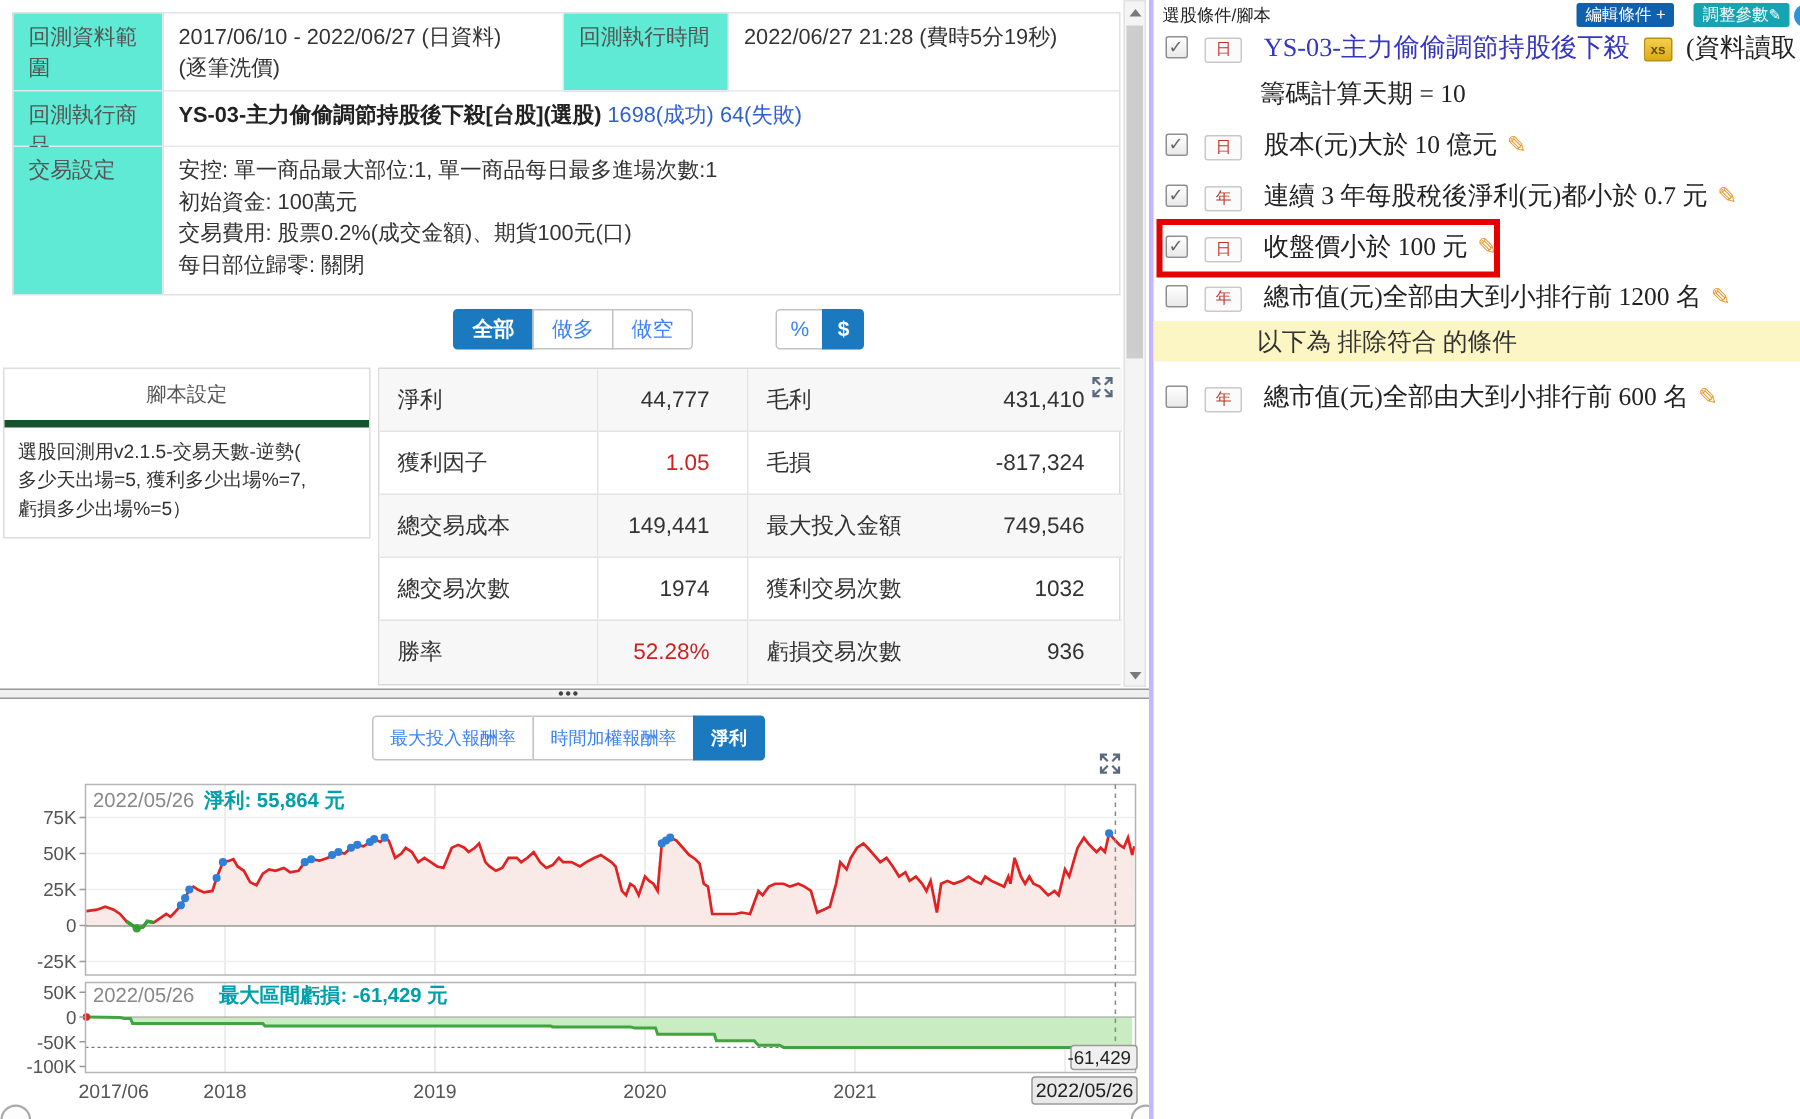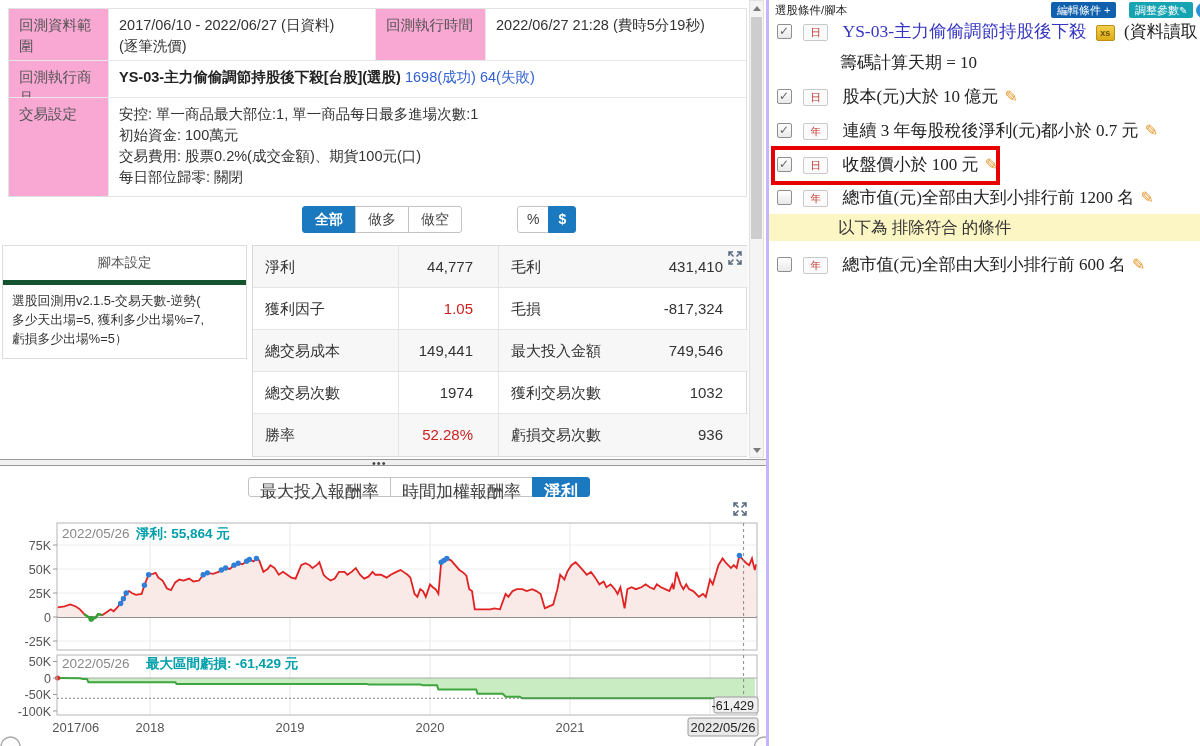--- a/index.html
+++ b/index.html
@@ -5,29 +5,29 @@
   html,body{margin:0;padding:0;}
   body{
     width:1200px;height:746px;overflow:hidden;position:relative;
     background:#fff;font-family:"Liberation Sans",sans-serif;color:#333;
   }
   
   .itbl{position:absolute;left:8px;top:8px;width:739px;display:grid;
     grid-template-columns:100px 267px 110px 1fr;grid-template-rows:52px 37px 98px;
     border:1px solid #e2e2e2;font-size:14.5px;box-sizing:border-box;}
   .itbl .c{padding:6px 8px 0 10px;border-bottom:1px solid #e8e8e8;line-height:21px;}
-  .itbl .lbl{background:#f9a8d4;color:#555;border-right:1px solid #e8e8e8;}
+  .itbl .lbl{background:#5eead4;color:#555;border-right:1px solid #e8e8e8;}
   .itbl .r3{border-bottom:none;}
   .itbl .vline{border-right:1px solid #e8e8e8;}
   .itbl b{color:#222;}
   .blue{color:#2f5fd0;}
   
   .tgl{position:absolute;display:flex;align-items:center;}
   .tgl .tb{height:27px;padding:0 12px;background:#fff;border:1px solid #c3c3c3;
-    color:#404040;font-size:14px;line-height:25px;margin-left:-1px;cursor:pointer;box-sizing:border-box;}
+    color:#3b82f6;font-size:14px;line-height:25px;margin-left:-1px;cursor:pointer;box-sizing:border-box;}
   .tgl .tb:first-child{border-radius:3px 0 0 3px;margin-left:0;}
   .tgl .tb:last-child{border-radius:0 3px 3px 0;}
   .tgl .on{background:#1b79c0;border-color:#1b79c0;color:#fff;font-weight:bold;}
   
   .spanel{position:absolute;left:2px;top:245px;width:245px;height:114px;border:1px solid #ddd;box-sizing:border-box;background:#fff;}
   .spanel .shead{height:34px;line-height:34px;text-align:center;color:#555;font-size:13.5px;border-bottom:5px solid #14532d;}
   .spanel .sbody{padding:6px 9px;font-size:12.8px;line-height:19px;color:#333;}
   
   .stbl{position:absolute;left:252px;top:245px;width:495px;display:grid;
     grid-template-columns:146px 100px 153px 96px;grid-auto-rows:42px;
@@ -44,21 +44,21 @@
   .tri-up{width:0;height:0;border-left:4px solid transparent;border-right:4px solid transparent;border-bottom:5px solid #7a7a7a;}
   .tri-down{width:0;height:0;border-left:4px solid transparent;border-right:4px solid transparent;border-top:5px solid #7a7a7a;}
   .sb-thumb{position:absolute;left:1px;top:16px;width:11px;height:222px;background:#cdcdcd;cursor:pointer;}
   .sb-down-btn{position:absolute;bottom:0;left:0;width:13px;}
   
   .split{position:absolute;left:0;top:459px;width:770px;height:7px;background:#f0f0f0;
     border-top:1px solid #999;border-bottom:1px solid #999;box-sizing:border-box;cursor:row-resize;}
   .split .dots{position:absolute;left:372px;top:-3px;font-size:11px;color:#444;letter-spacing:1px;}
   
   .ctabs{position:absolute;left:248px;top:477px;display:flex;}
-  .ctabs .tb{height:20px;line-height:28px;padding:0 11px;font-size:17px;}
+  .ctabs .tb{height:30px;line-height:28px;padding:0 11px;font-size:12px;}
   
   .exic{position:absolute;width:18px;height:18px;cursor:pointer;}
   
   #charts{position:absolute;left:0;top:470px;}
   
   .rpanel{position:absolute;left:766px;top:0;width:434px;height:746px;background:#fff;
     border-left:3px solid #c4b5fd;box-sizing:border-box;}
   .rp-head{position:absolute;left:6px;top:3px;font-size:11.5px;color:#222;}
   .pbtn{position:absolute;top:2px;height:16px;line-height:15px;font-size:11px;color:#fff;
     padding:0 6px;border-radius:2px;border:none;cursor:pointer;white-space:nowrap;}

